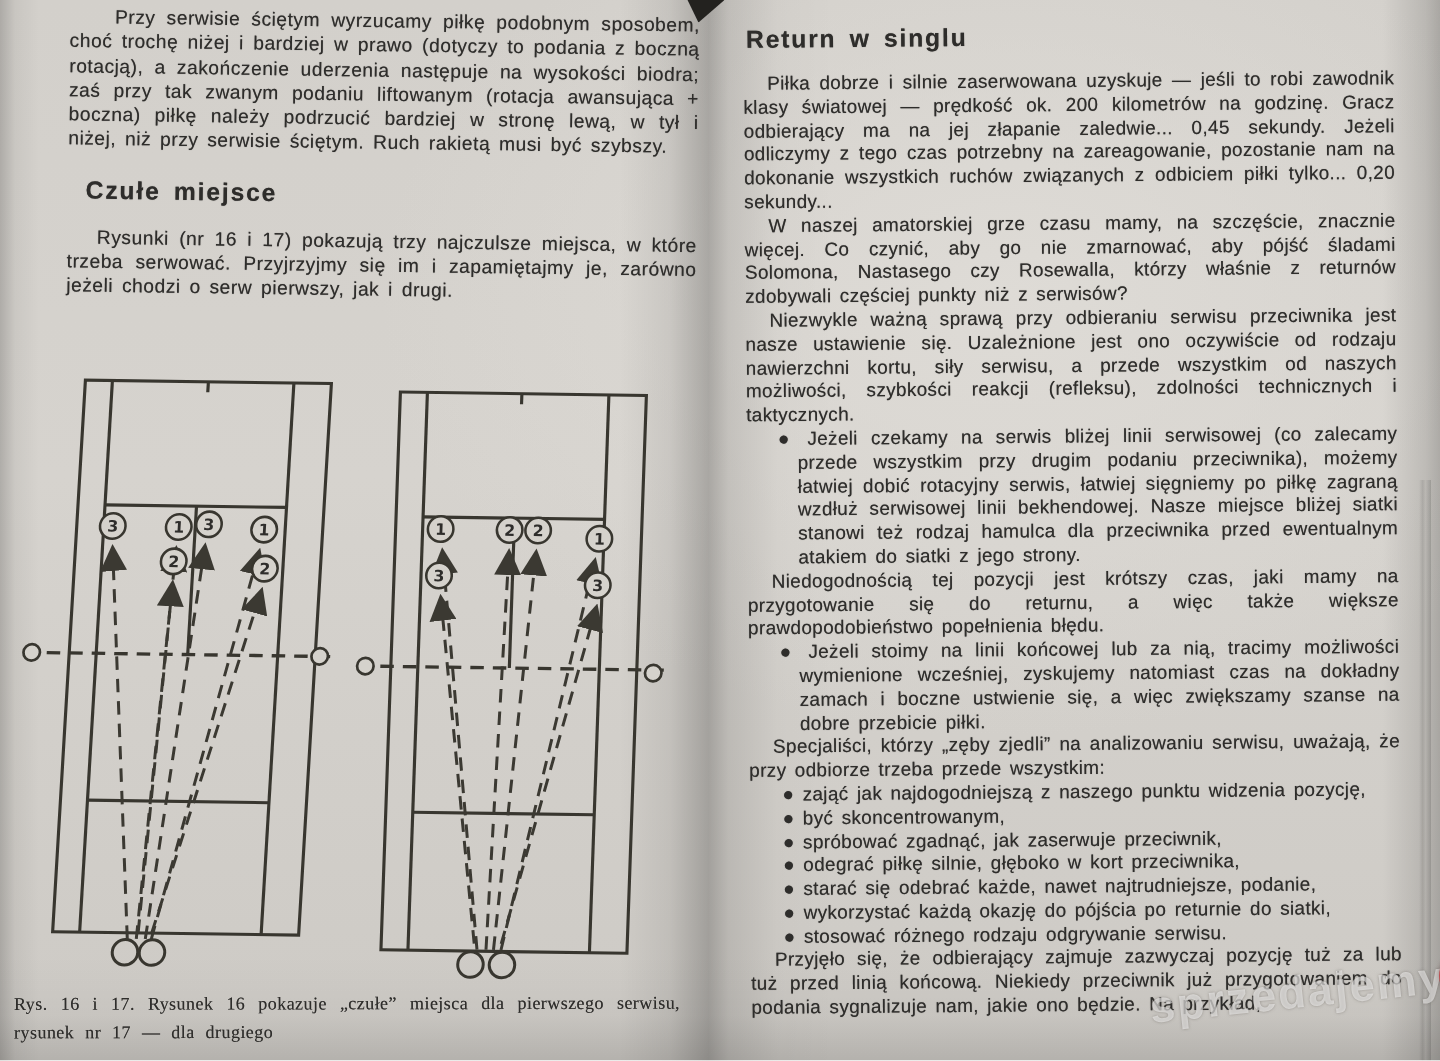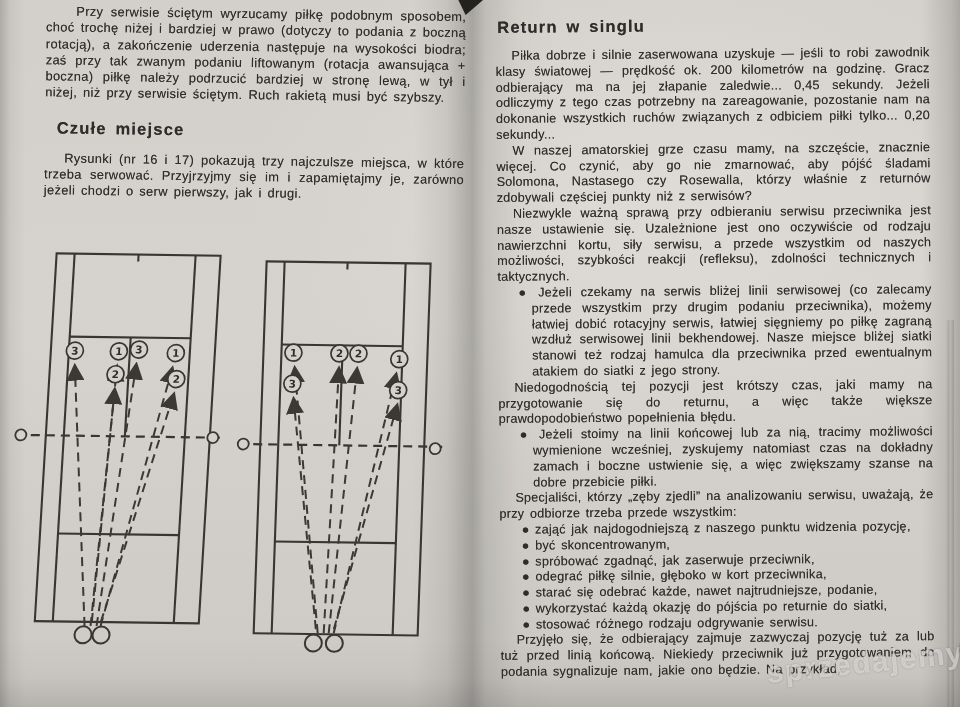--- a/index.html
+++ b/index.html
@@ -226,20 +226,21 @@
             <text class="tnum" x="162" y="143.8">3</text>
           </g>
         </g>
         <g>
           <circle class="ball" cx="86" cy="394" r="8.5"></circle>
           <circle class="ball" cx="107" cy="394" r="8.5"></circle>
         </g>
       </svg>
     </div>
 
+    <p class="caption">Rys. 16 i 17. Rysunek 16 pokazuje „czułe” miejsca dla pierwszego serwisu, rysunek nr 17 — dla drugiego</p>
   </div>
 
   <div class="page page-right">
     <h2 class="print-heading">Return w singlu</h2>
     <p class="rp">Piłka dobrze i silnie zaserwowana uzyskuje — jeśli to robi zawodnik klasy światowej — prędkość ok. 200 kilometrów na godzinę. Gracz odbierający ma na jej złapanie zaledwie... 0,45 sekundy. Jeżeli odliczymy z tego czas potrzebny na zareagowanie, pozostanie nam na dokonanie wszystkich ruchów związanych z odbiciem piłki tylko... 0,20 sekundy...</p>
     <p class="rp">W naszej amatorskiej grze czasu mamy, na szczęście, znacznie więcej. Co czynić, aby go nie zmarnować, aby pójść śladami Solomona, Nastasego czy Rosewalla, którzy właśnie z returnów zdobywali częściej punkty niż z serwisów?</p>
     <p class="rp">Niezwykle ważną sprawą przy odbieraniu serwisu przeciwnika jest nasze ustawienie się. Uzależnione jest ono oczywiście od rodzaju nawierzchni kortu, siły serwisu, a przede wszystkim od naszych możliwości, szybkości reakcji (refleksu), zdolności technicznych i taktycznych.</p>
     <p class="rp bullet-block">● Jeżeli czekamy na serwis bliżej linii serwisowej (co zalecamy przede wszystkim przy drugim podaniu przeciwnika), możemy łatwiej dobić rotacyjny serwis, łatwiej sięgniemy po piłkę zagraną wzdłuż serwisowej linii bekhendowej. Nasze miejsce bliżej siatki stanowi też rodzaj hamulca dla przeciwnika przed ewentualnym atakiem do siatki z jego strony.</p>
     <p class="rp">Niedogodnością tej pozycji jest krótszy czas, jaki mamy na przygotowanie się do returnu, a więc także większe prawdopodobieństwo popełnienia błędu.</p>
     <p class="rp bullet-block">● Jeżeli stoimy na linii końcowej lub za nią, tracimy możliwości wymienione wcześniej, zyskujemy natomiast czas na dokładny zamach i boczne ustwienie się, a więc zwiększamy szanse na dobre przebicie piłki.</p>

